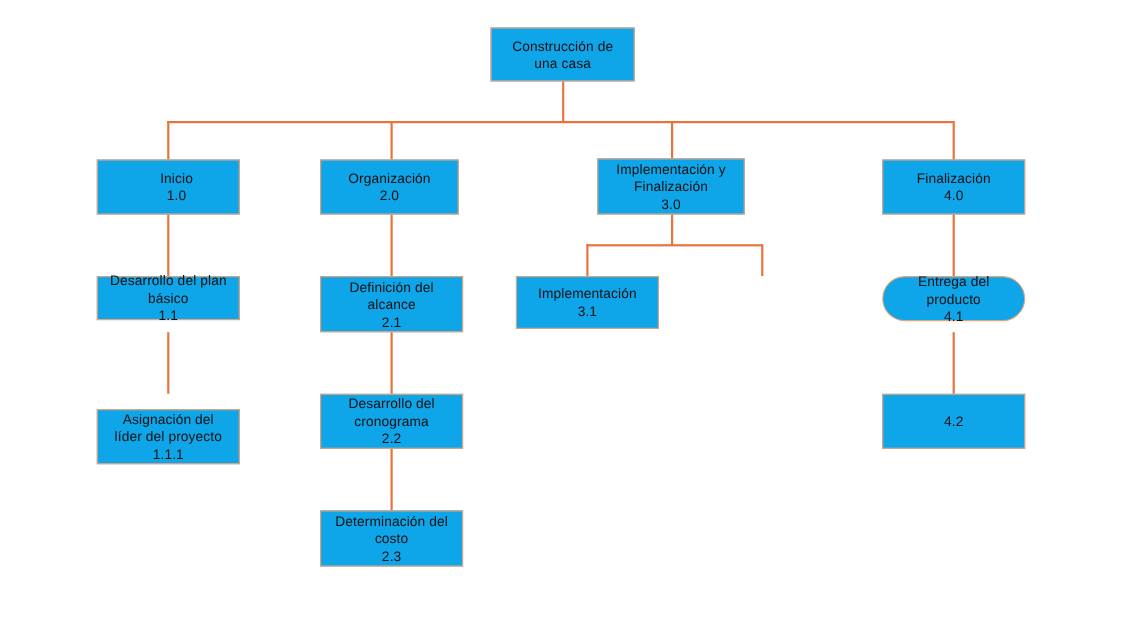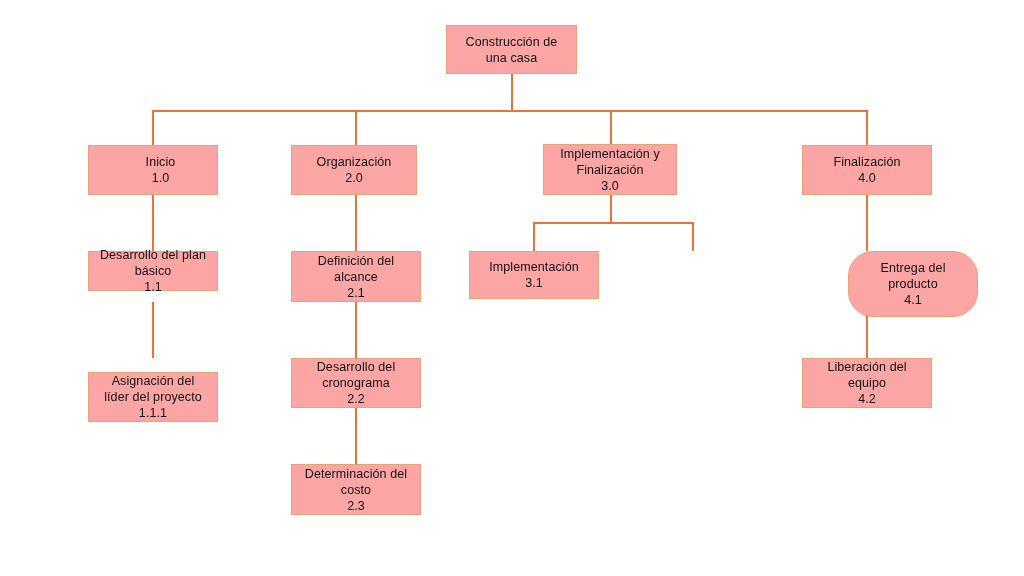--- a/index.html
+++ b/index.html
@@ -12,21 +12,21 @@
     width: 1024px;
     height: 576px;
     background: #ffffff;
     overflow: hidden;
     font-family: "Liberation Sans", sans-serif;
   }
   .node {
     position: absolute;
     box-sizing: border-box;
     border: 1.5px solid #e9a178;
-    background: #fca5a5;
+    background: #0ea5e9;
     display: flex;
     flex-direction: column;
     align-items: center;
     justify-content: center;
     text-align: center;
     color: #111111;
     font-size: 12.5px;
     line-height: 1.28;
     letter-spacing: 0.1px;
     z-index: 2;
@@ -133,25 +133,23 @@
     <span class="title">Implementación</span>
     <span class="code">3.1</span>
   </div>
 
 
   <div class="node" style="left:802px; top:145px; width:130px; height:50px;">
     <span class="title">Finalización</span>
     <span class="code">4.0</span>
   </div>
 
-  <div class="node" style="left:848px; top:251px; width:130px; height:66px;border-radius:25px;">
+  <div class="node" style="left:802px; top:251px; width:130px; height:41px;border-radius:25px;">
     <span class="title">Entrega del
 producto</span>
     <span class="code">4.1</span>
   </div>
 
   <div class="node" style="left:802px; top:358px; width:130px; height:50px;">
-    <span class="title">Liberación del
-equipo</span>
     <span class="code">4.2</span>
   </div>
 
 </div>
 
 </body></html>

